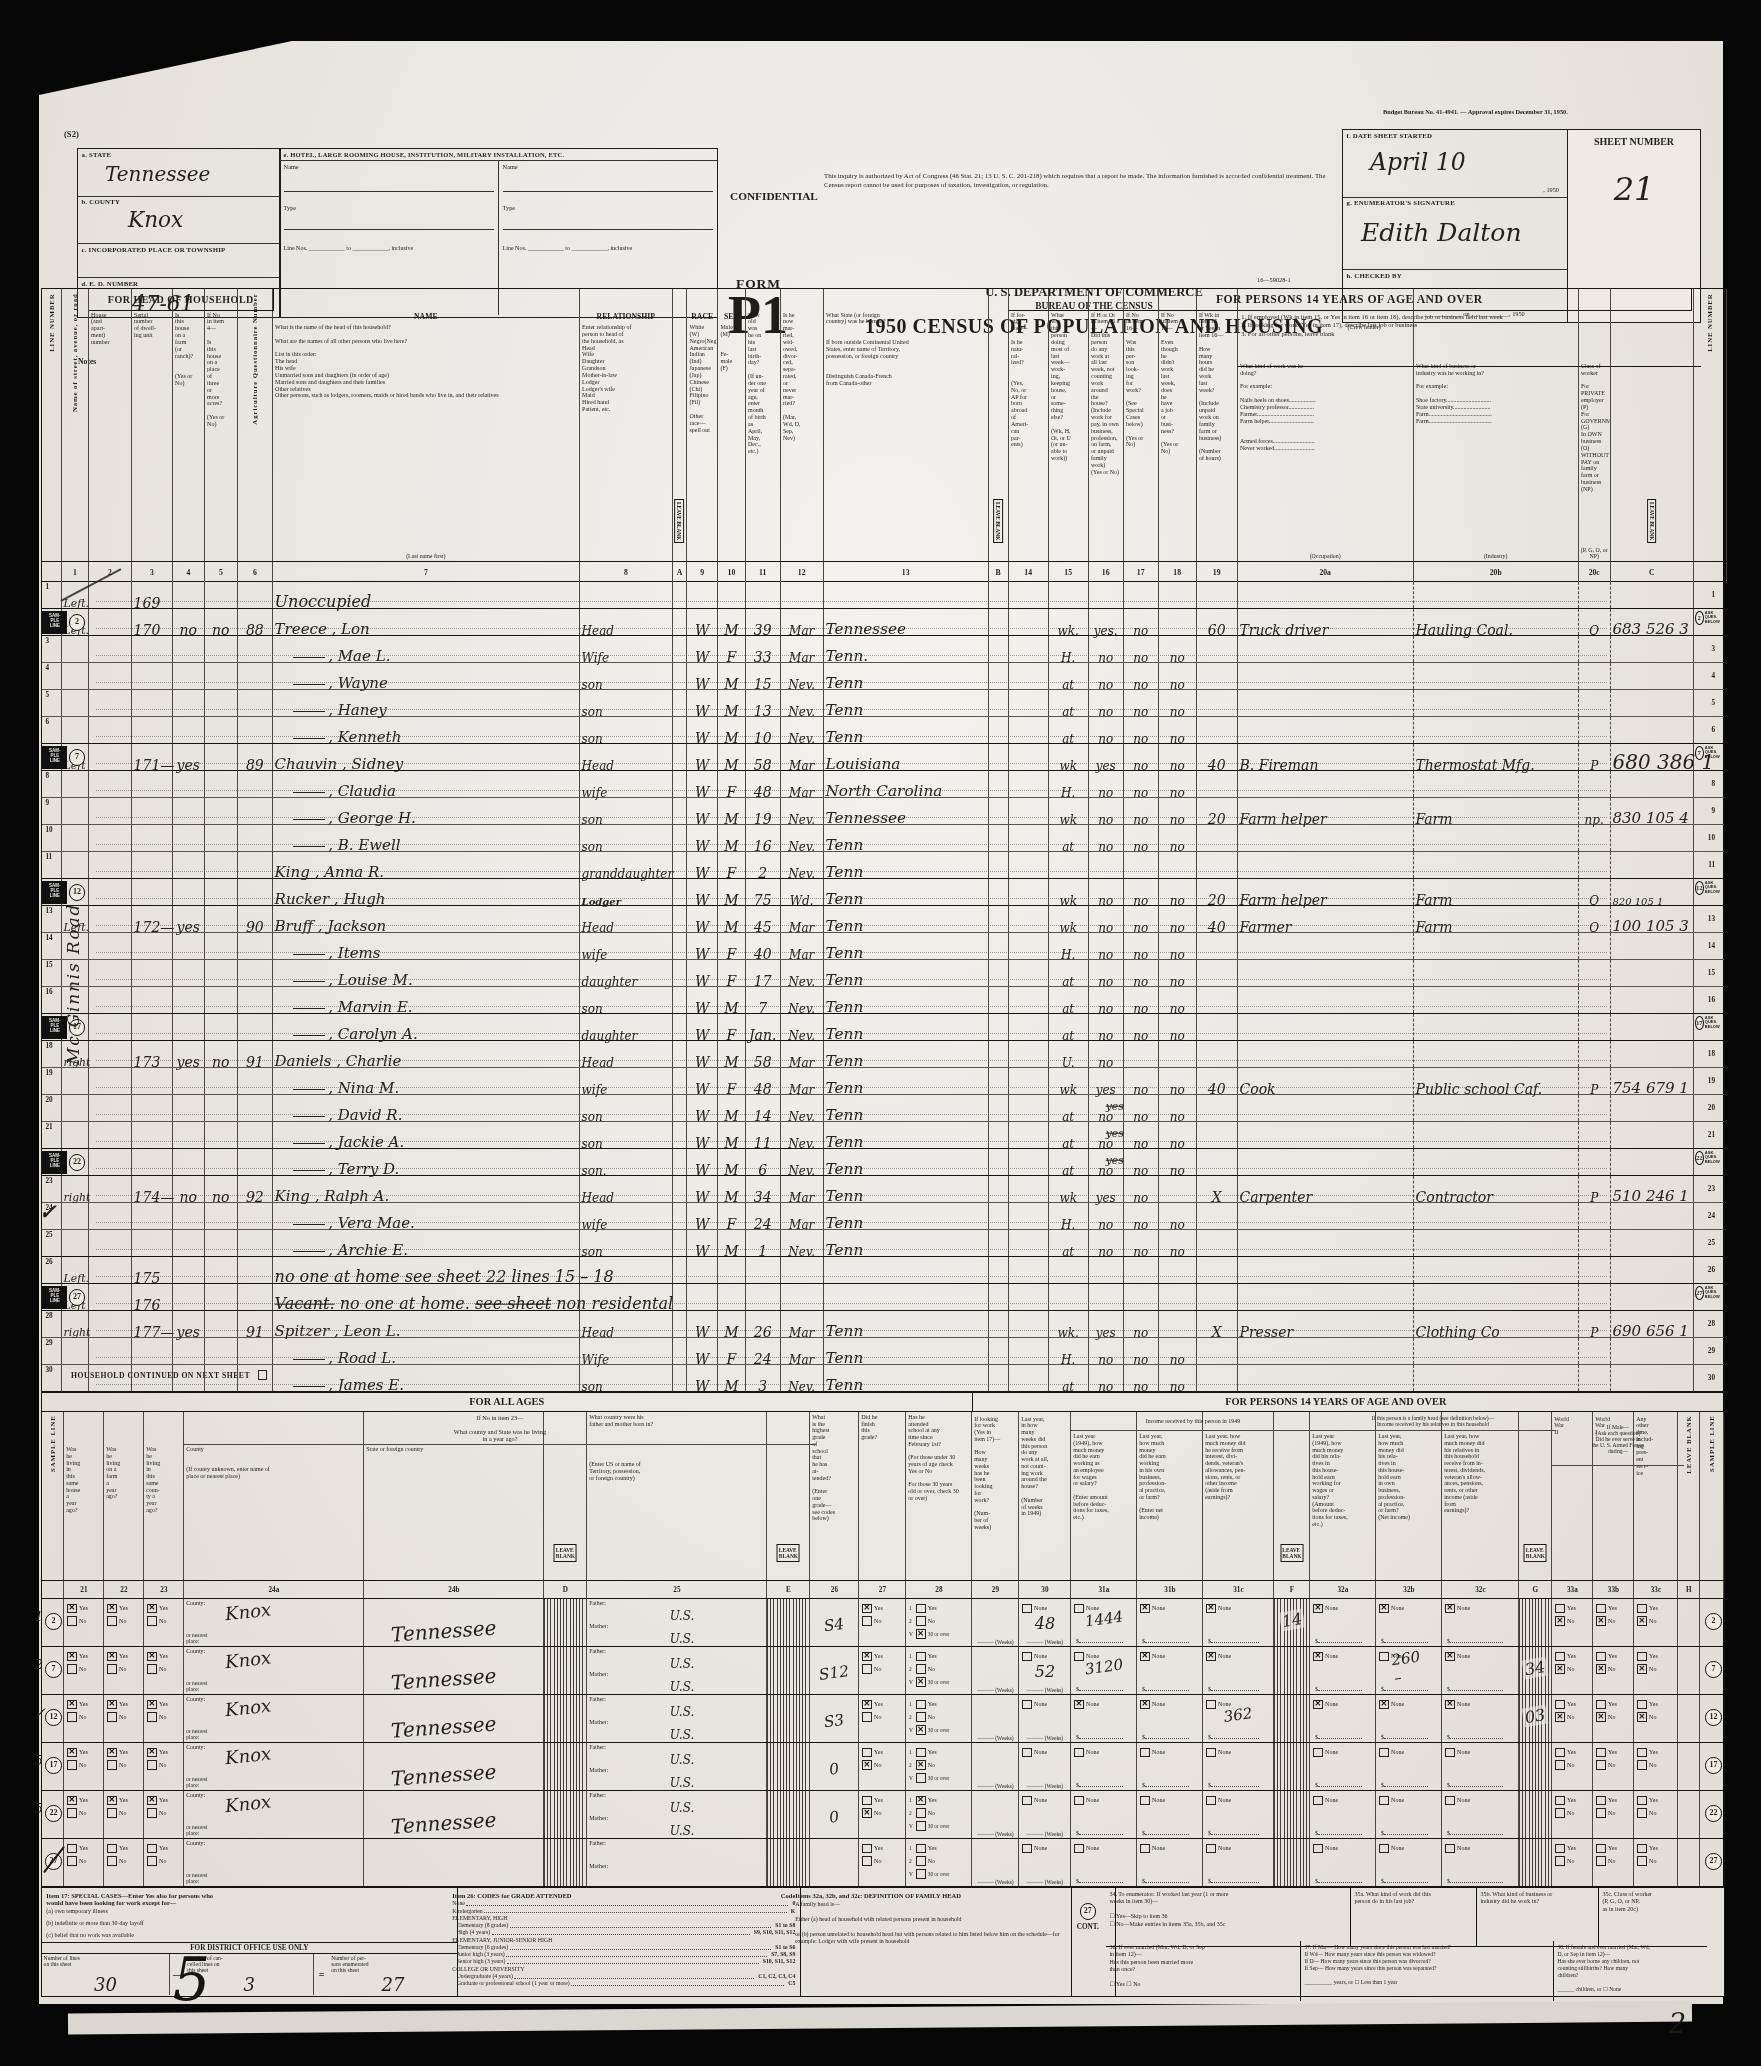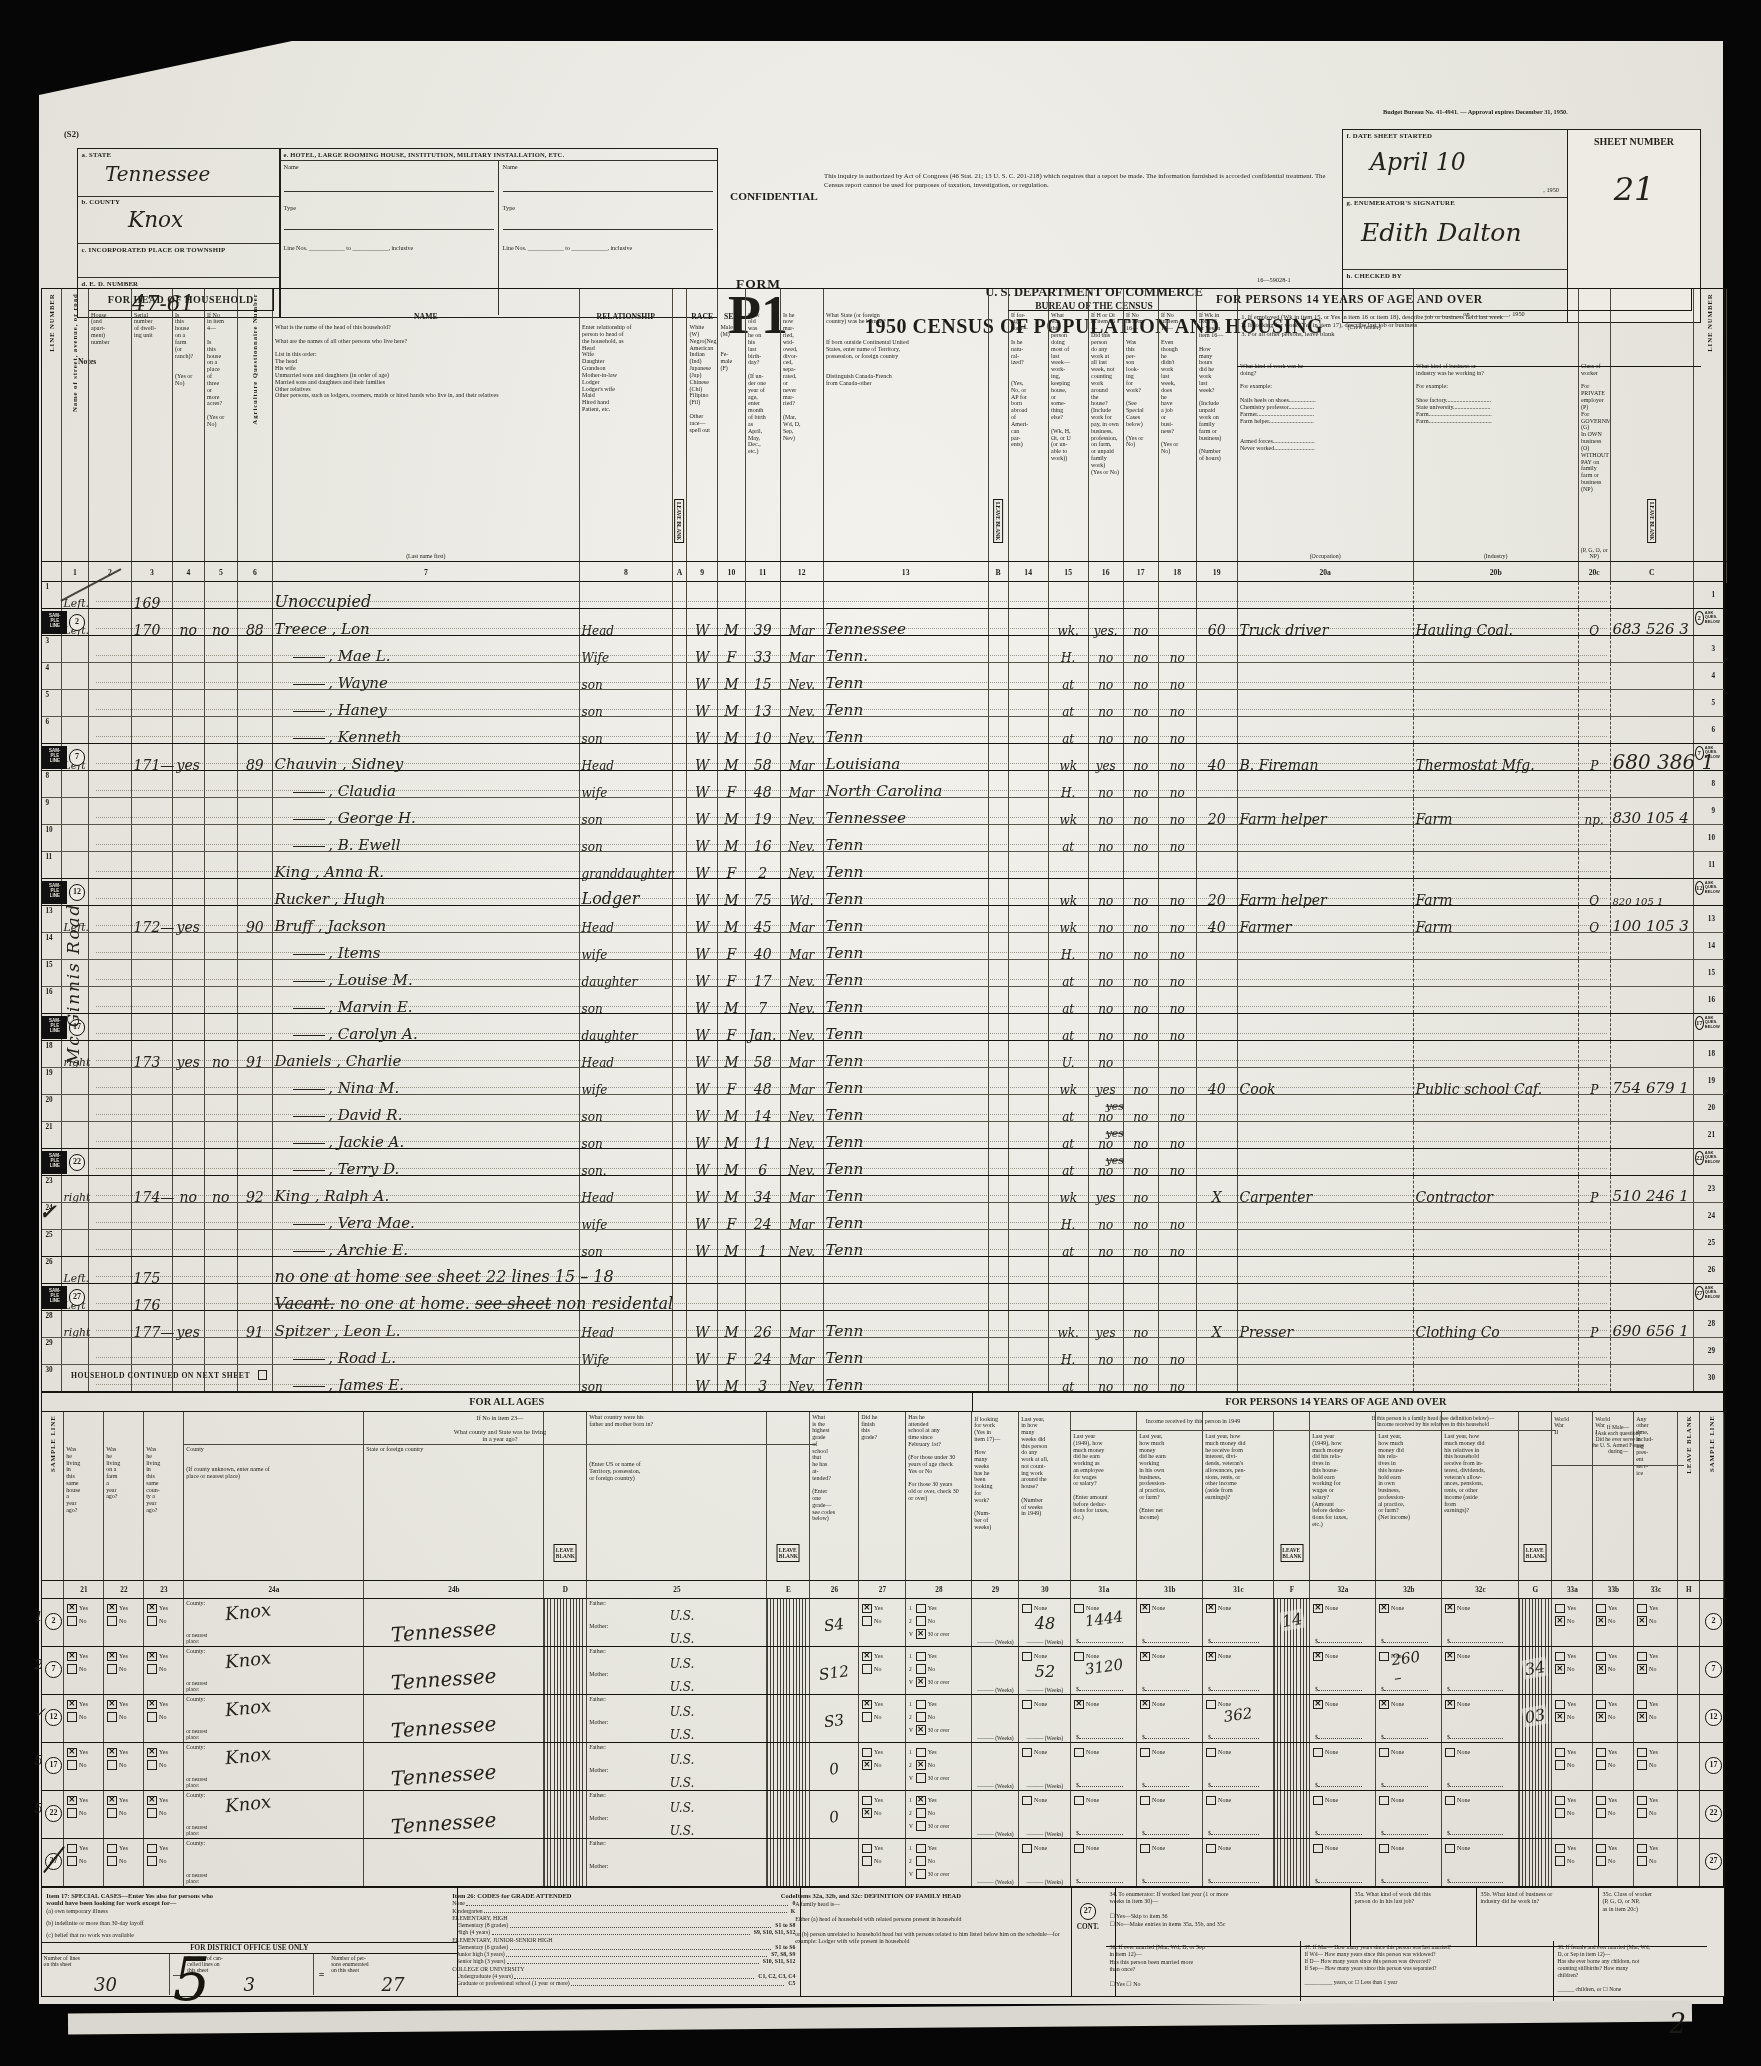--- a/index.html
+++ b/index.html
@@ -1273,21 +1273,21 @@
             <div class="mcell"></div>
             <div class="mcell"></div>
             <div class="mcell"></div>
             <div class="mcell ctrc"></div>
             <div class="mcell ctrc"></div>
             <div class="mcell ctrc"></div>
             <div class="mcell namec">
               <span class="hw">Rucker , Hugh</span>
             </div>
             <div class="mcell">
-              <span class="hw" style="font-size: 16px;">Lodger</span>
+              <span class="hw" style="font-size: 10px; font-weight: bold;">Lodger</span>
             </div>
             <div class="mcell"></div>
             <div class="mcell ctrc">
               <span class="hw">W</span>
             </div>
             <div class="mcell ctrc">
               <span class="hw">M</span>
             </div>
             <div class="mcell ctrc">
               <span class="hw">75</span>

